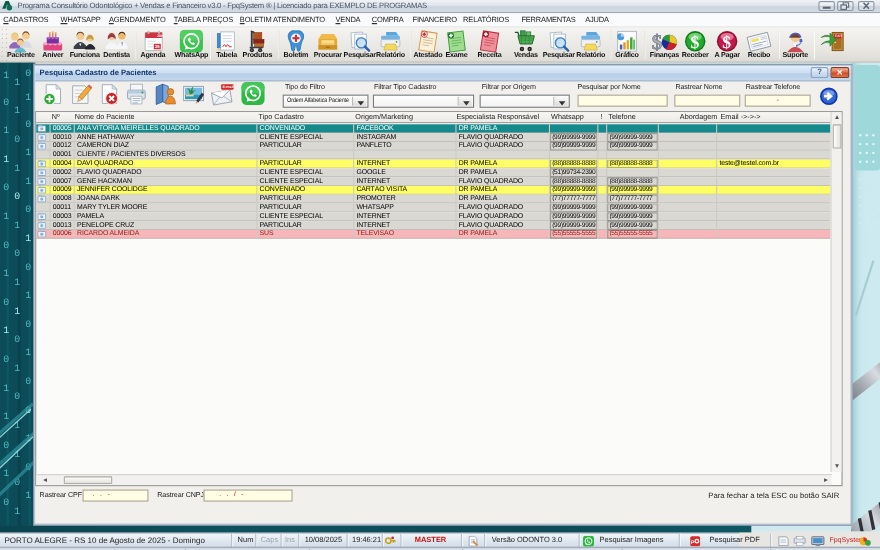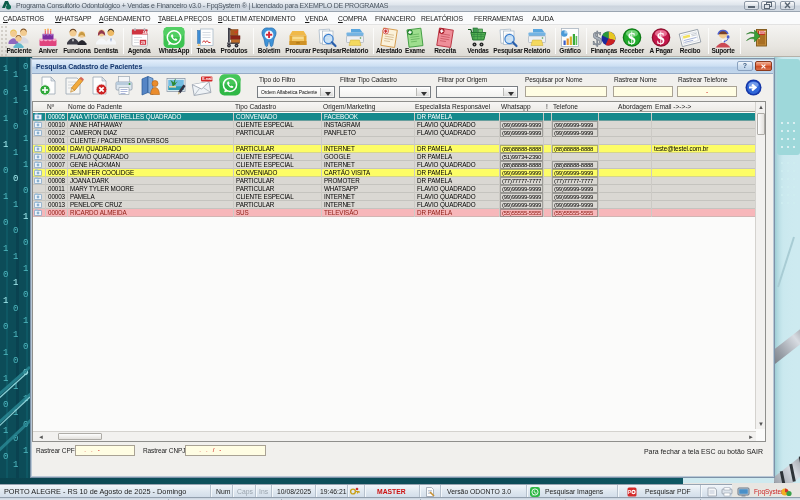--- a/index.html
+++ b/index.html
@@ -57,21 +57,21 @@
 #vsb{position:absolute;right:0;top:0;width:10px;height:327px;background:#f2f1ef;border-left:1px solid #d4d2ce}
 #vsb .thumb{position:absolute;left:1px;top:11px;width:8px;height:22px;background:linear-gradient(90deg,#fdfdfd,#e3e1dd);border:1px solid #aeaca7;border-radius:1px}
 .sarr{position:absolute;font-size:6px;color:#555;line-height:6px}
 #hsb{position:absolute;left:0px;bottom:0px;width:723px;height:10px;background:#f2f1ef;border-top:1px solid #d4d2ce}
 #hsb .thumb{position:absolute;left:25px;top:1px;width:44px;height:7px;background:linear-gradient(180deg,#fdfdfd,#e3e1dd);border:1px solid #aeaca7;border-radius:1px}
 
 #cpfl{position:absolute;left:5px;top:388px}
 #cnpjl{position:absolute;left:112px;top:388px}
 #closehint{position:absolute;right:11px;top:389px;font-size:7px;color:#222}
 
-#sbar{position:absolute;left:0;top:484px;width:732px;height:13px;background:linear-gradient(180deg,#f2f6fa,#dde6ef 60%,#d3deea);border-top:1px solid #98a4b2;font-size:6.8px;color:#1c1c1c}
+#sbar{position:absolute;left:0;top:484px;width:672px;height:13px;background:linear-gradient(180deg,#f2f6fa,#dde6ef 60%,#d3deea);border-top:1px solid #98a4b2;font-size:6.8px;color:#1c1c1c}
 #sbar .sp{position:absolute;top:0;width:1px;height:13px;background:#b6c1cd;box-shadow:1px 0 0 #f4f8fb}
 #sbar span{position:absolute;top:2.5px;white-space:nowrap}
 #tealband{position:absolute;left:0;top:478px;width:683px;height:6px;background:linear-gradient(90deg,#0a434e,#0d515c 30%,#0c4a56 70%,#0e5864)}
 #strip{position:absolute;left:0;top:497px;width:800px;height:3px;background:linear-gradient(180deg,#c8d2de,#dfe6ee);border-top:1px solid #93a0ae}
 #strip i{position:absolute;top:1px;width:1px;height:2px;background:#a8b2be}
 </style></head>
 <body>
 <div id="scr">
 
   <div id="tb">

